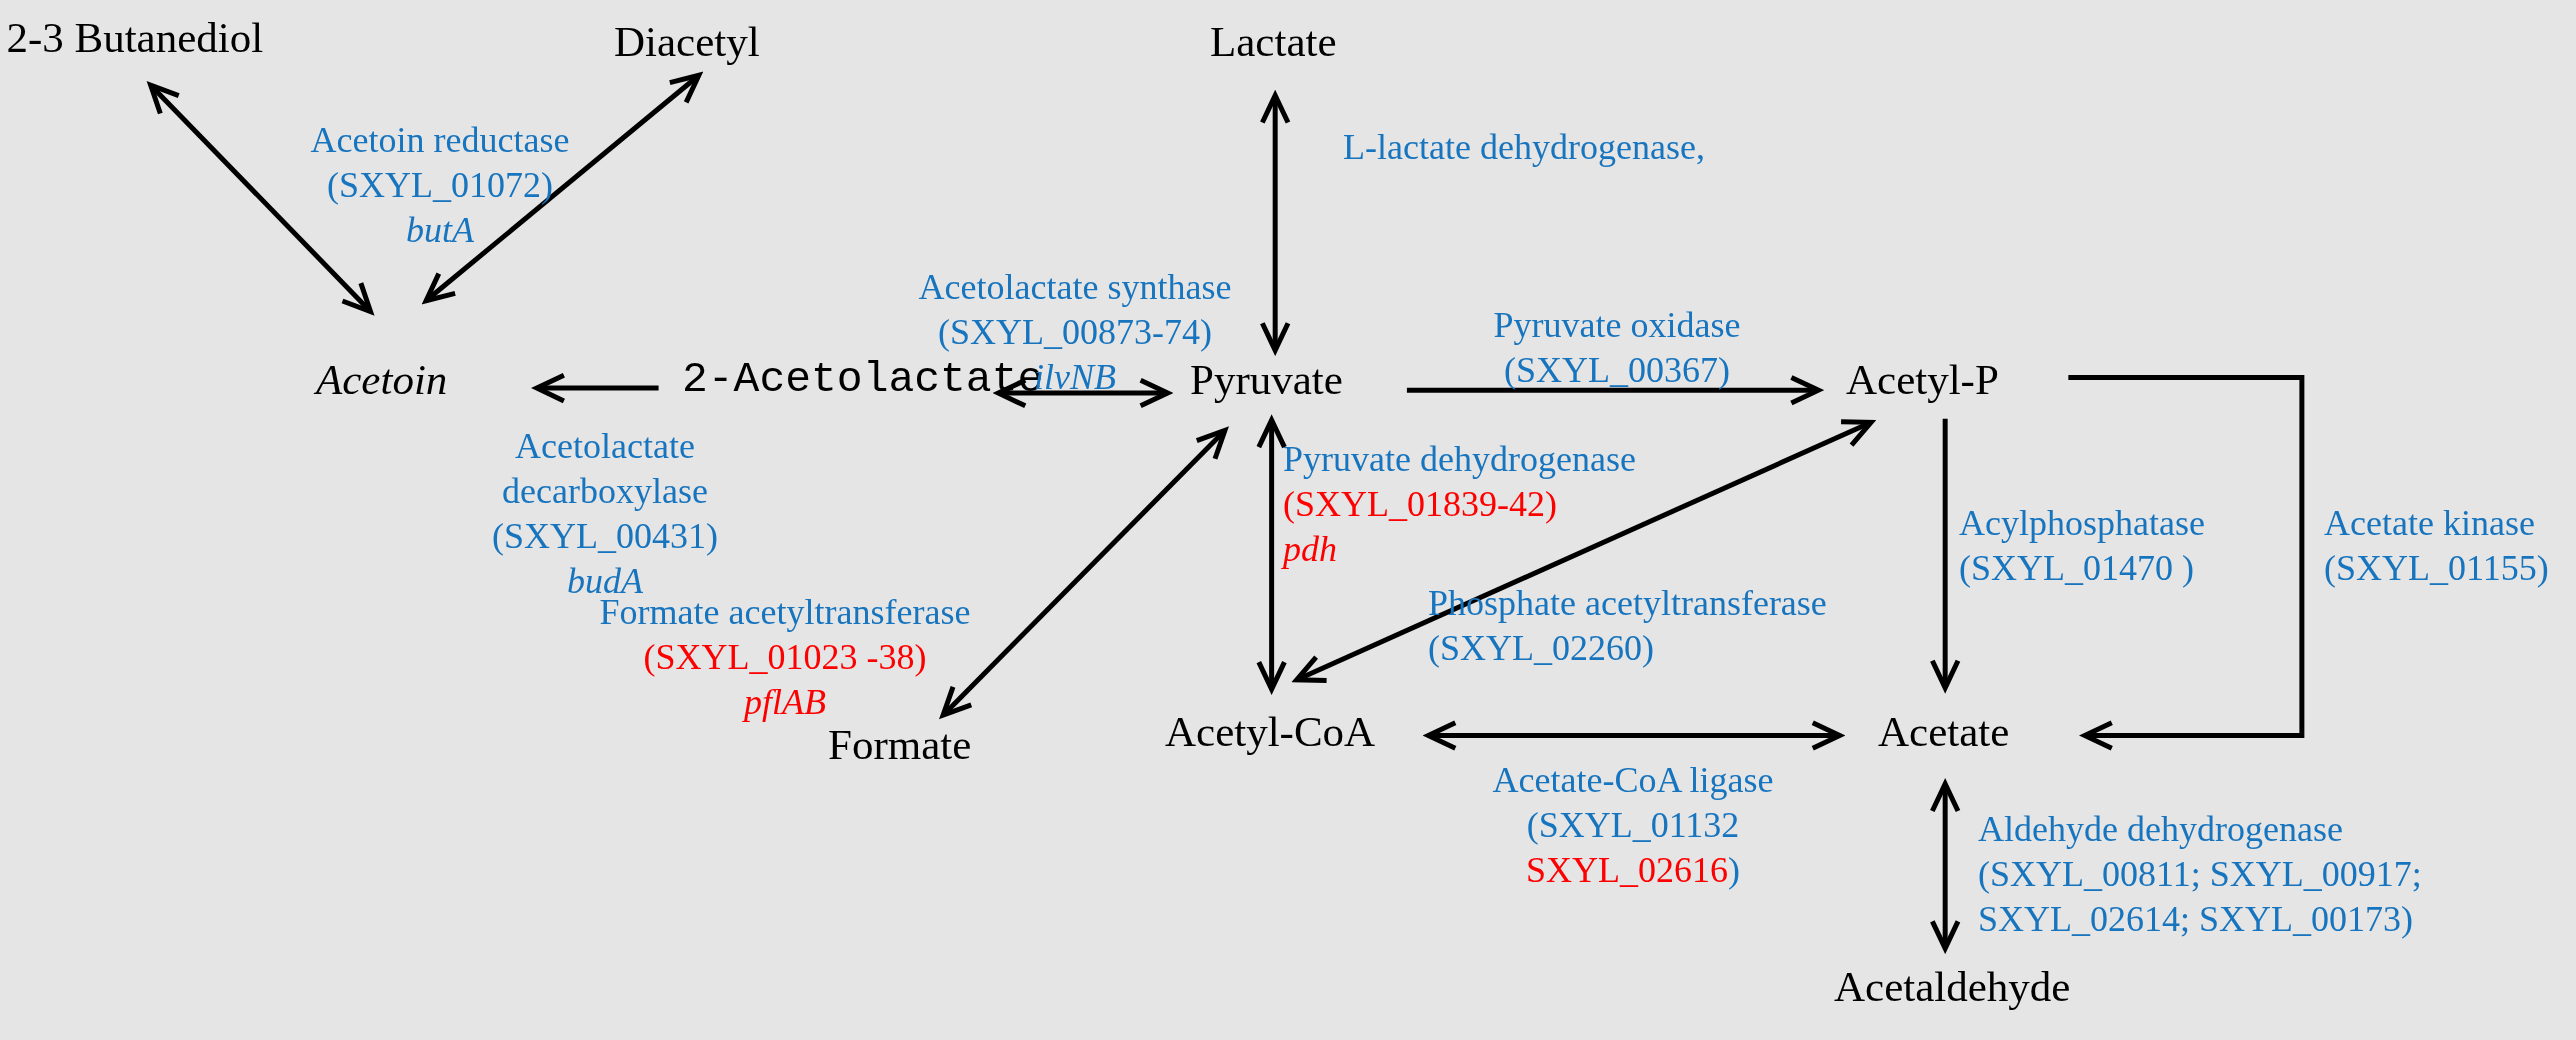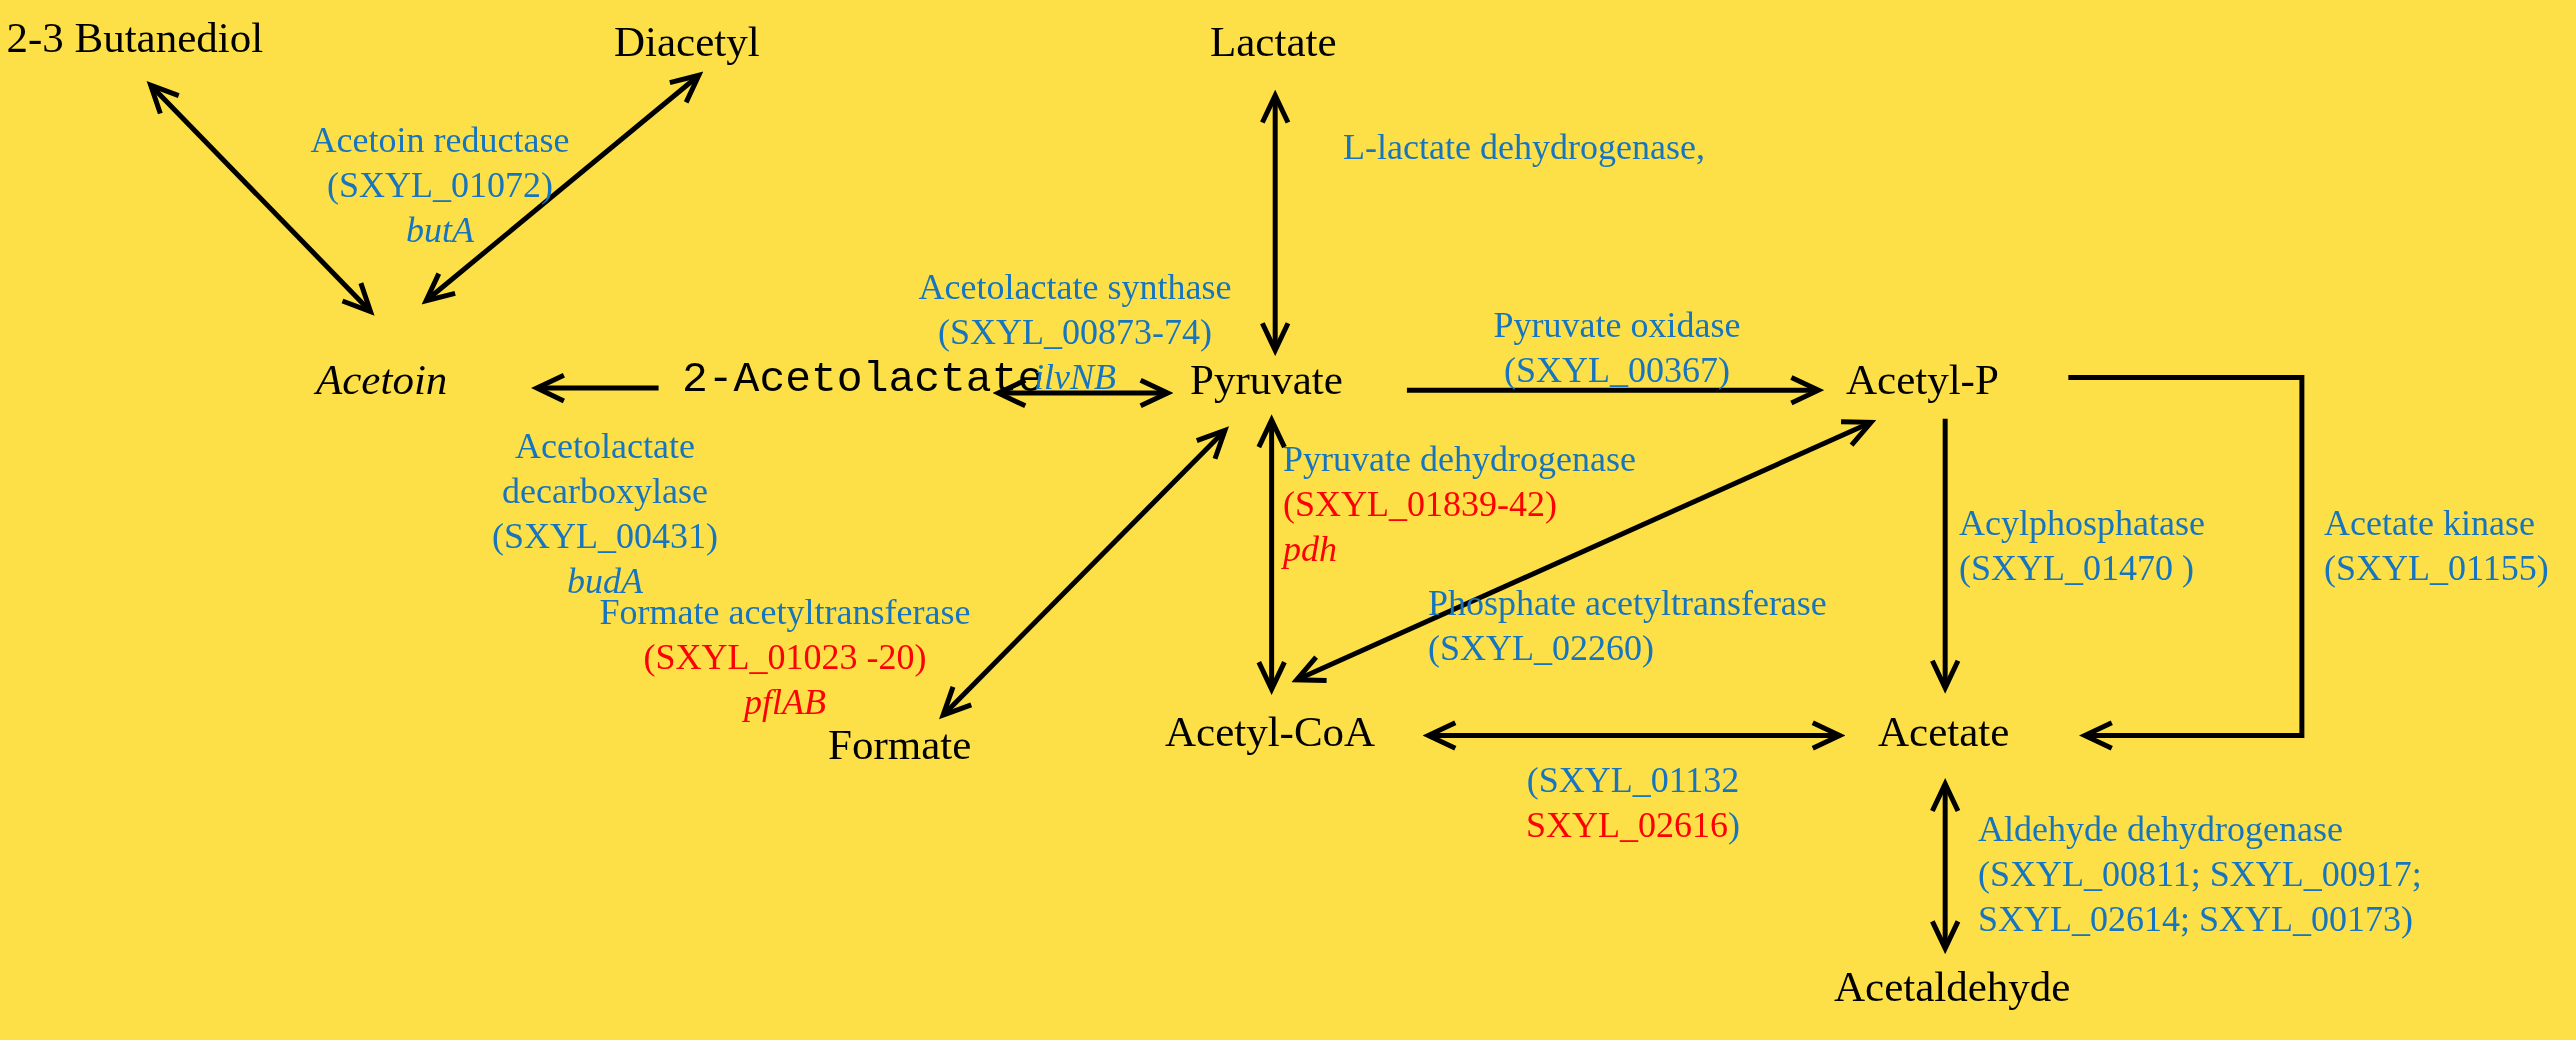--- a/index.html
+++ b/index.html
@@ -1,20 +1,20 @@
 <!DOCTYPE html>
 <html style="--metabolite: #000000; --enzyme: #1774be; --highlight: #fe0000;font-size:11.4px"><head>
 <meta charset="utf-8">
 <style>
   html, body { margin: 0; padding: 0; background: #ffffff; }
   .canvas {
     position: relative;
     width: 2576px;
     height: 1041px;
-    background: #fde047;
+    background: #e5e5e5;
     font-family: "Liberation Serif", "DejaVu Serif", serif;
     overflow: hidden;
   }
   .arrow-layer { position: absolute; left: 0; top: 0; }
   .met {
     position: absolute;
     font-size: 43px;
     color: var(--metabolite, #000);
     white-space: nowrap;
     line-height: 1.1;
@@ -100,40 +100,41 @@
   </div>
 
   <div class="enz" style="left:1283px; top:437px;">
     <div>Pyruvate dehydrogenase</div>
     <div class="red">(SXYL_01839-42)</div>
     <div class="red gene">pdh</div>
   </div>
 
   <div class="enz center" style="left:785px; top:590px;">
     <div>Formate acetyltransferase</div>
-    <div class="red">(SXYL_01023 -20)</div>
+    <div class="red">(SXYL_01023 -38)</div>
     <div class="red gene">pflAB</div>
   </div>
 
   <div class="enz" style="left:1428px; top:581px;">
     <div>Phosphate acetyltransferase</div>
     <div>(SXYL_02260)</div>
   </div>
 
   <div class="enz" style="left:1959px; top:501px;">
     <div>Acylphosphatase</div>
     <div>(SXYL_01470 )</div>
   </div>
 
   <div class="enz" style="left:2324px; top:501px;">
     <div>Acetate kinase</div>
     <div>(SXYL_01155)</div>
   </div>
 
   <div class="enz center" style="left:1633px; top:758px;">
+    <div>Acetate-CoA ligase</div>
     <div>(SXYL_01132</div>
     <div><span class="red">SXYL_02616</span><span class="blue">)</span></div>
   </div>
 
   <div class="enz" style="left:1978px; top:807px;">
     <div>Aldehyde dehydrogenase</div>
     <div>(SXYL_00811; SXYL_00917;</div>
     <div>SXYL_02614; SXYL_00173)</div>
   </div>
 

